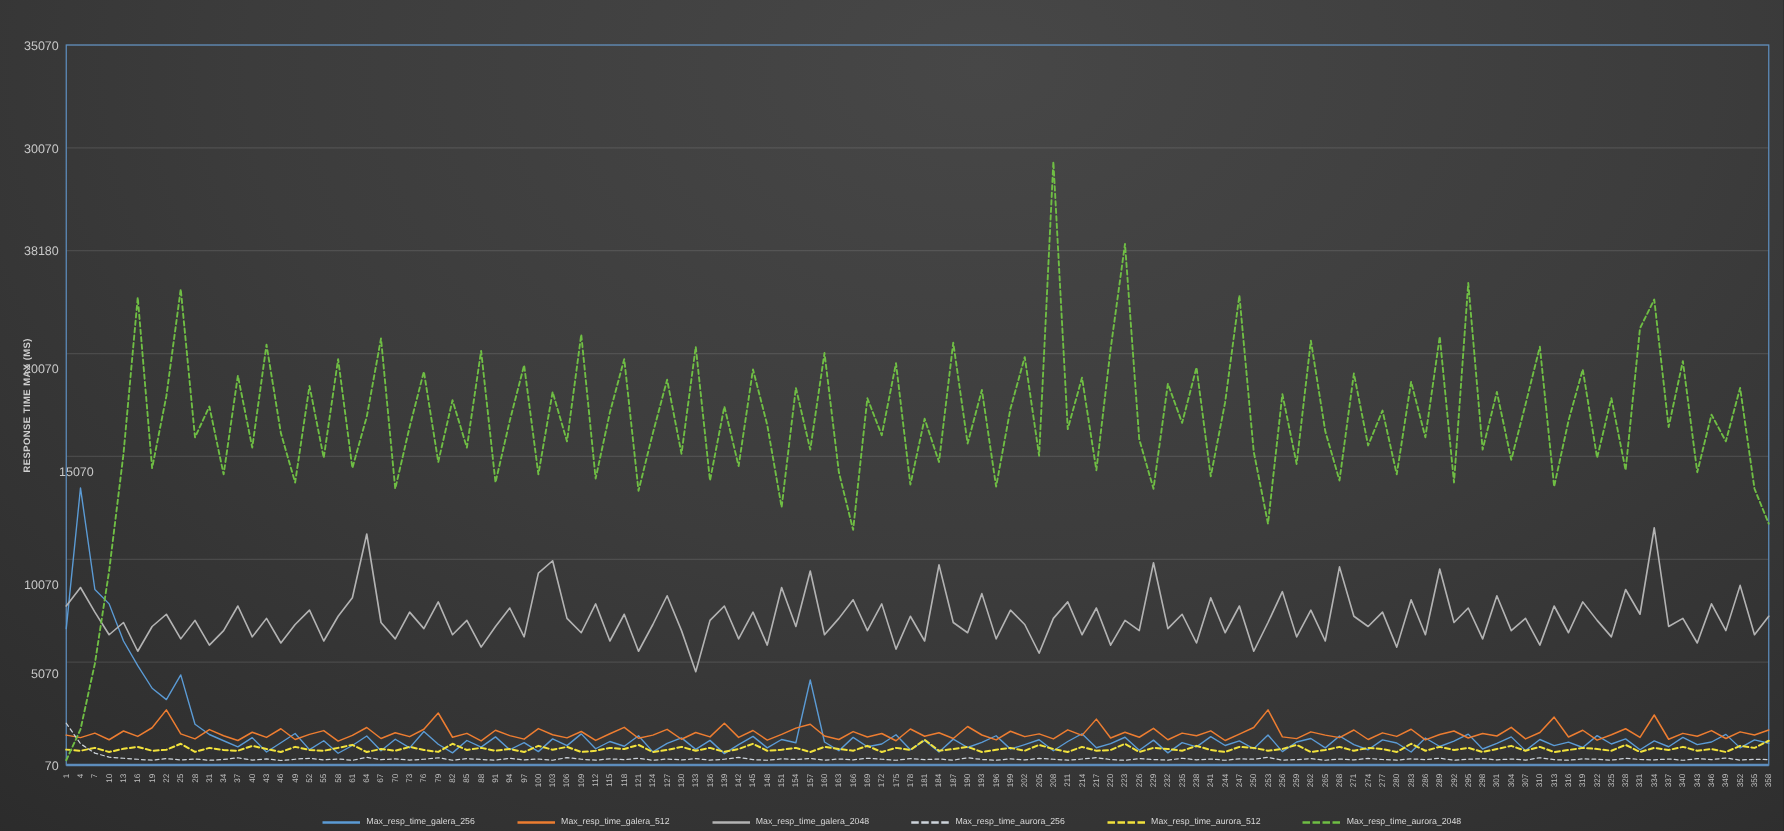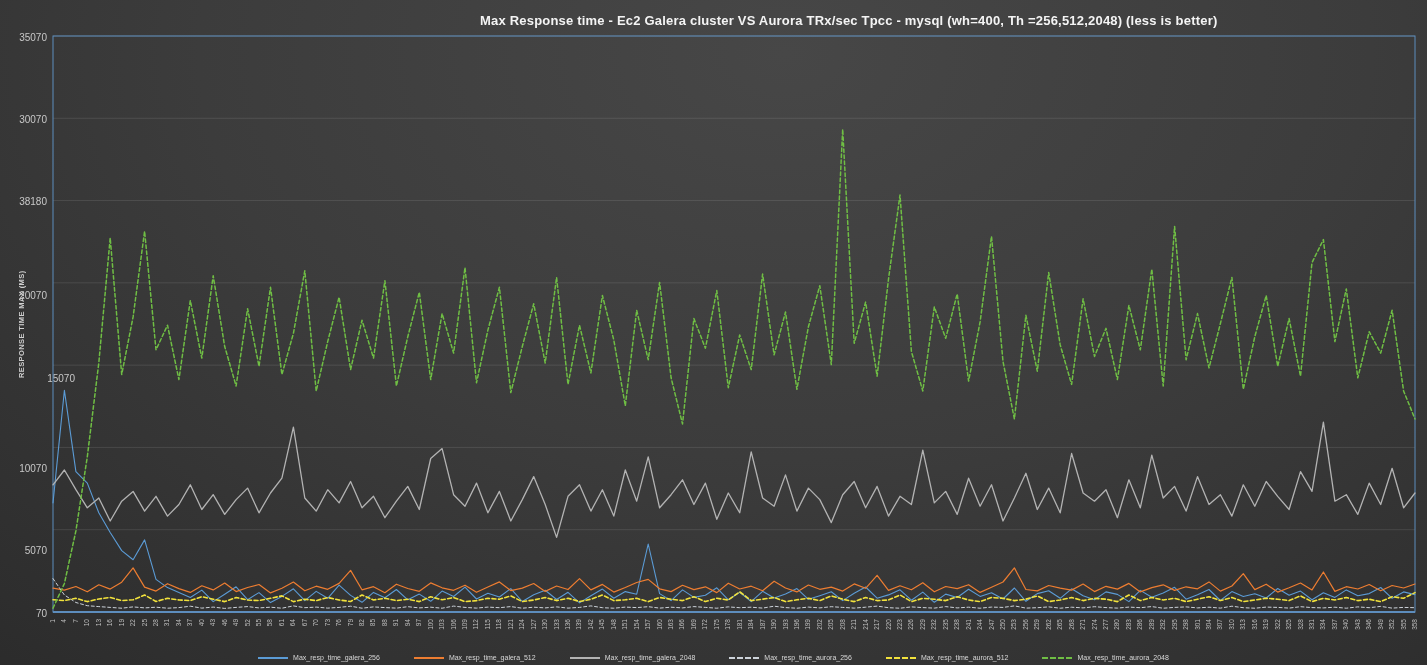--- a/index.html
+++ b/index.html
@@ -32,30 +32,29 @@
   }
   .legend-item{display:flex;align-items:center;gap:5px;}
   .legend-swatch{width:30px;height:0;border-top-width:2px;border-top-style:solid;}
   .legend-swatch.dashed{border-top-style:dashed;}
   .legend-label{font-size:7px;color:#d8d8d8;white-space:nowrap;}
 </style>
 </head>
 <body>
 
 <div class="canvas">
-  <div class="chart-title">Max Response time - Ec2 Galera cluster VS Aurora TRx/sec Tpcc - mysql (wh=400, Th =256,512,2048) (less is better)</div>
   <div class="y-title">RESPONSE TIME MAX (MS)</div>
   <div id="yticks">
       <div class="ytick" style="top: 31.5px;">35070</div>
       <div class="ytick" style="top: 113.786px;">30070</div>
       <div class="ytick" style="top: 196.071px;">38180</div>
       <div class="ytick" style="top: 290px;">20070</div>
       <div class="ytick" style="top: 373px; padding-left: 28px;">15070</div>
       <div class="ytick" style="top: 463px;">10070</div>
-      <div class="ytick" style="top: 545px;">5070</div>
+      <div class="ytick" style="top: 534px;">5070</div>
       <div class="ytick" style="top: 607.5px;">70</div>
     </div>
   <svg id="plot-svg" width="1427" height="665">
       <line x1="53" y1="36" x2="1415" y2="36" stroke="rgba(220,220,220,0.13)" stroke-width="1"></line>
       <line x1="53" y1="118.28571428571433" x2="1415" y2="118.28571428571433" stroke="rgba(220,220,220,0.13)" stroke-width="1"></line>
       <line x1="53" y1="200.57142857142856" x2="1415" y2="200.57142857142856" stroke="rgba(220,220,220,0.13)" stroke-width="1"></line>
       <line x1="53" y1="282.8571428571429" x2="1415" y2="282.8571428571429" stroke="rgba(220,220,220,0.13)" stroke-width="1"></line>
       <line x1="53" y1="365.14285714285717" x2="1415" y2="365.14285714285717" stroke="rgba(220,220,220,0.13)" stroke-width="1"></line>
       <line x1="53" y1="447.42857142857144" x2="1415" y2="447.42857142857144" stroke="rgba(220,220,220,0.13)" stroke-width="1"></line>
       <line x1="53" y1="529.7142857142858" x2="1415" y2="529.7142857142858" stroke="rgba(220,220,220,0.13)" stroke-width="1"></line>

